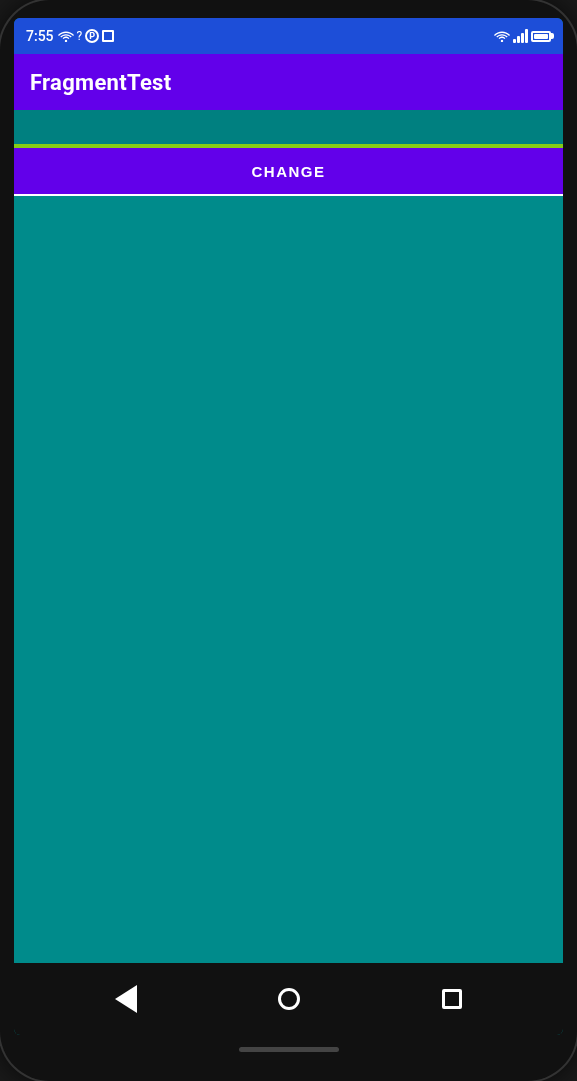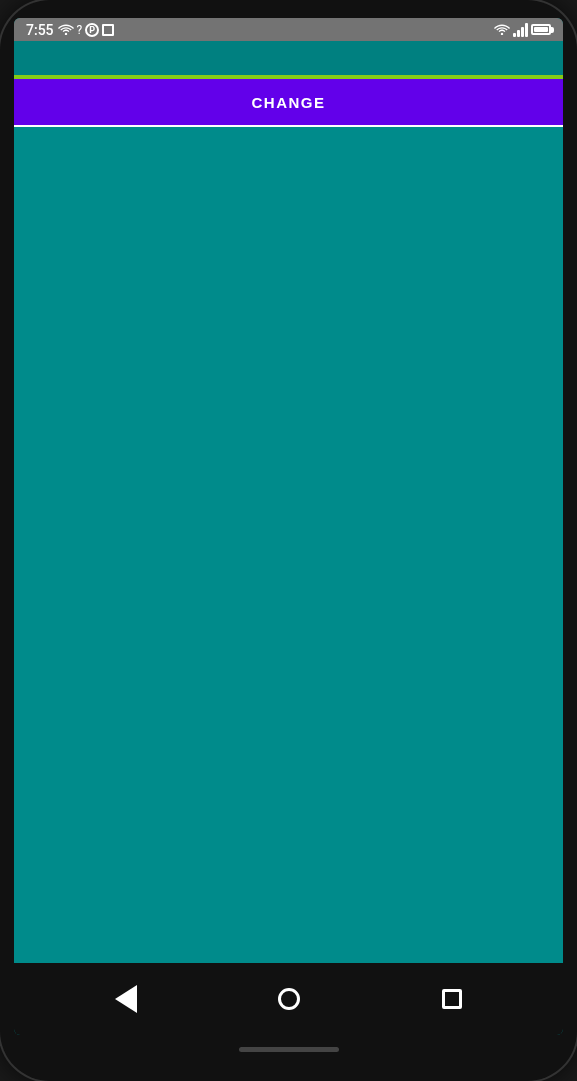--- a/index.html
+++ b/index.html
@@ -29,22 +29,22 @@
       flex: 1;
       border-radius: 6px;
       overflow: hidden;
       display: flex;
       flex-direction: column;
       background: #008080;
     }
 
     
     .status-bar {
-      background: #737373;
-      height: 23px;
+      background: #1d4ed8;
+      height: 36px;
       display: flex;
       align-items: center;
       justify-content: space-between;
       padding: 0 12px;
       flex-shrink: 0;
     }
 
     .status-bar-left {
       display: flex;
       align-items: center;
@@ -293,20 +293,23 @@
           <span></span>
         </div>
         <div class="battery-icon">
           <div class="battery-body">
             <div class="battery-fill"></div>
           </div>
         </div>
       </div>
     </div>
 
+    <div class="app-bar">
+      <span class="app-title">FragmentTest</span>
+    </div>
 
     <button class="btn-change">CHANGE</button>
 
 
     <div class="fragment-container"></div>
 
     <div class="nav-bar">
       <button class="nav-btn">
         <div class="nav-back"></div>
       </button>

